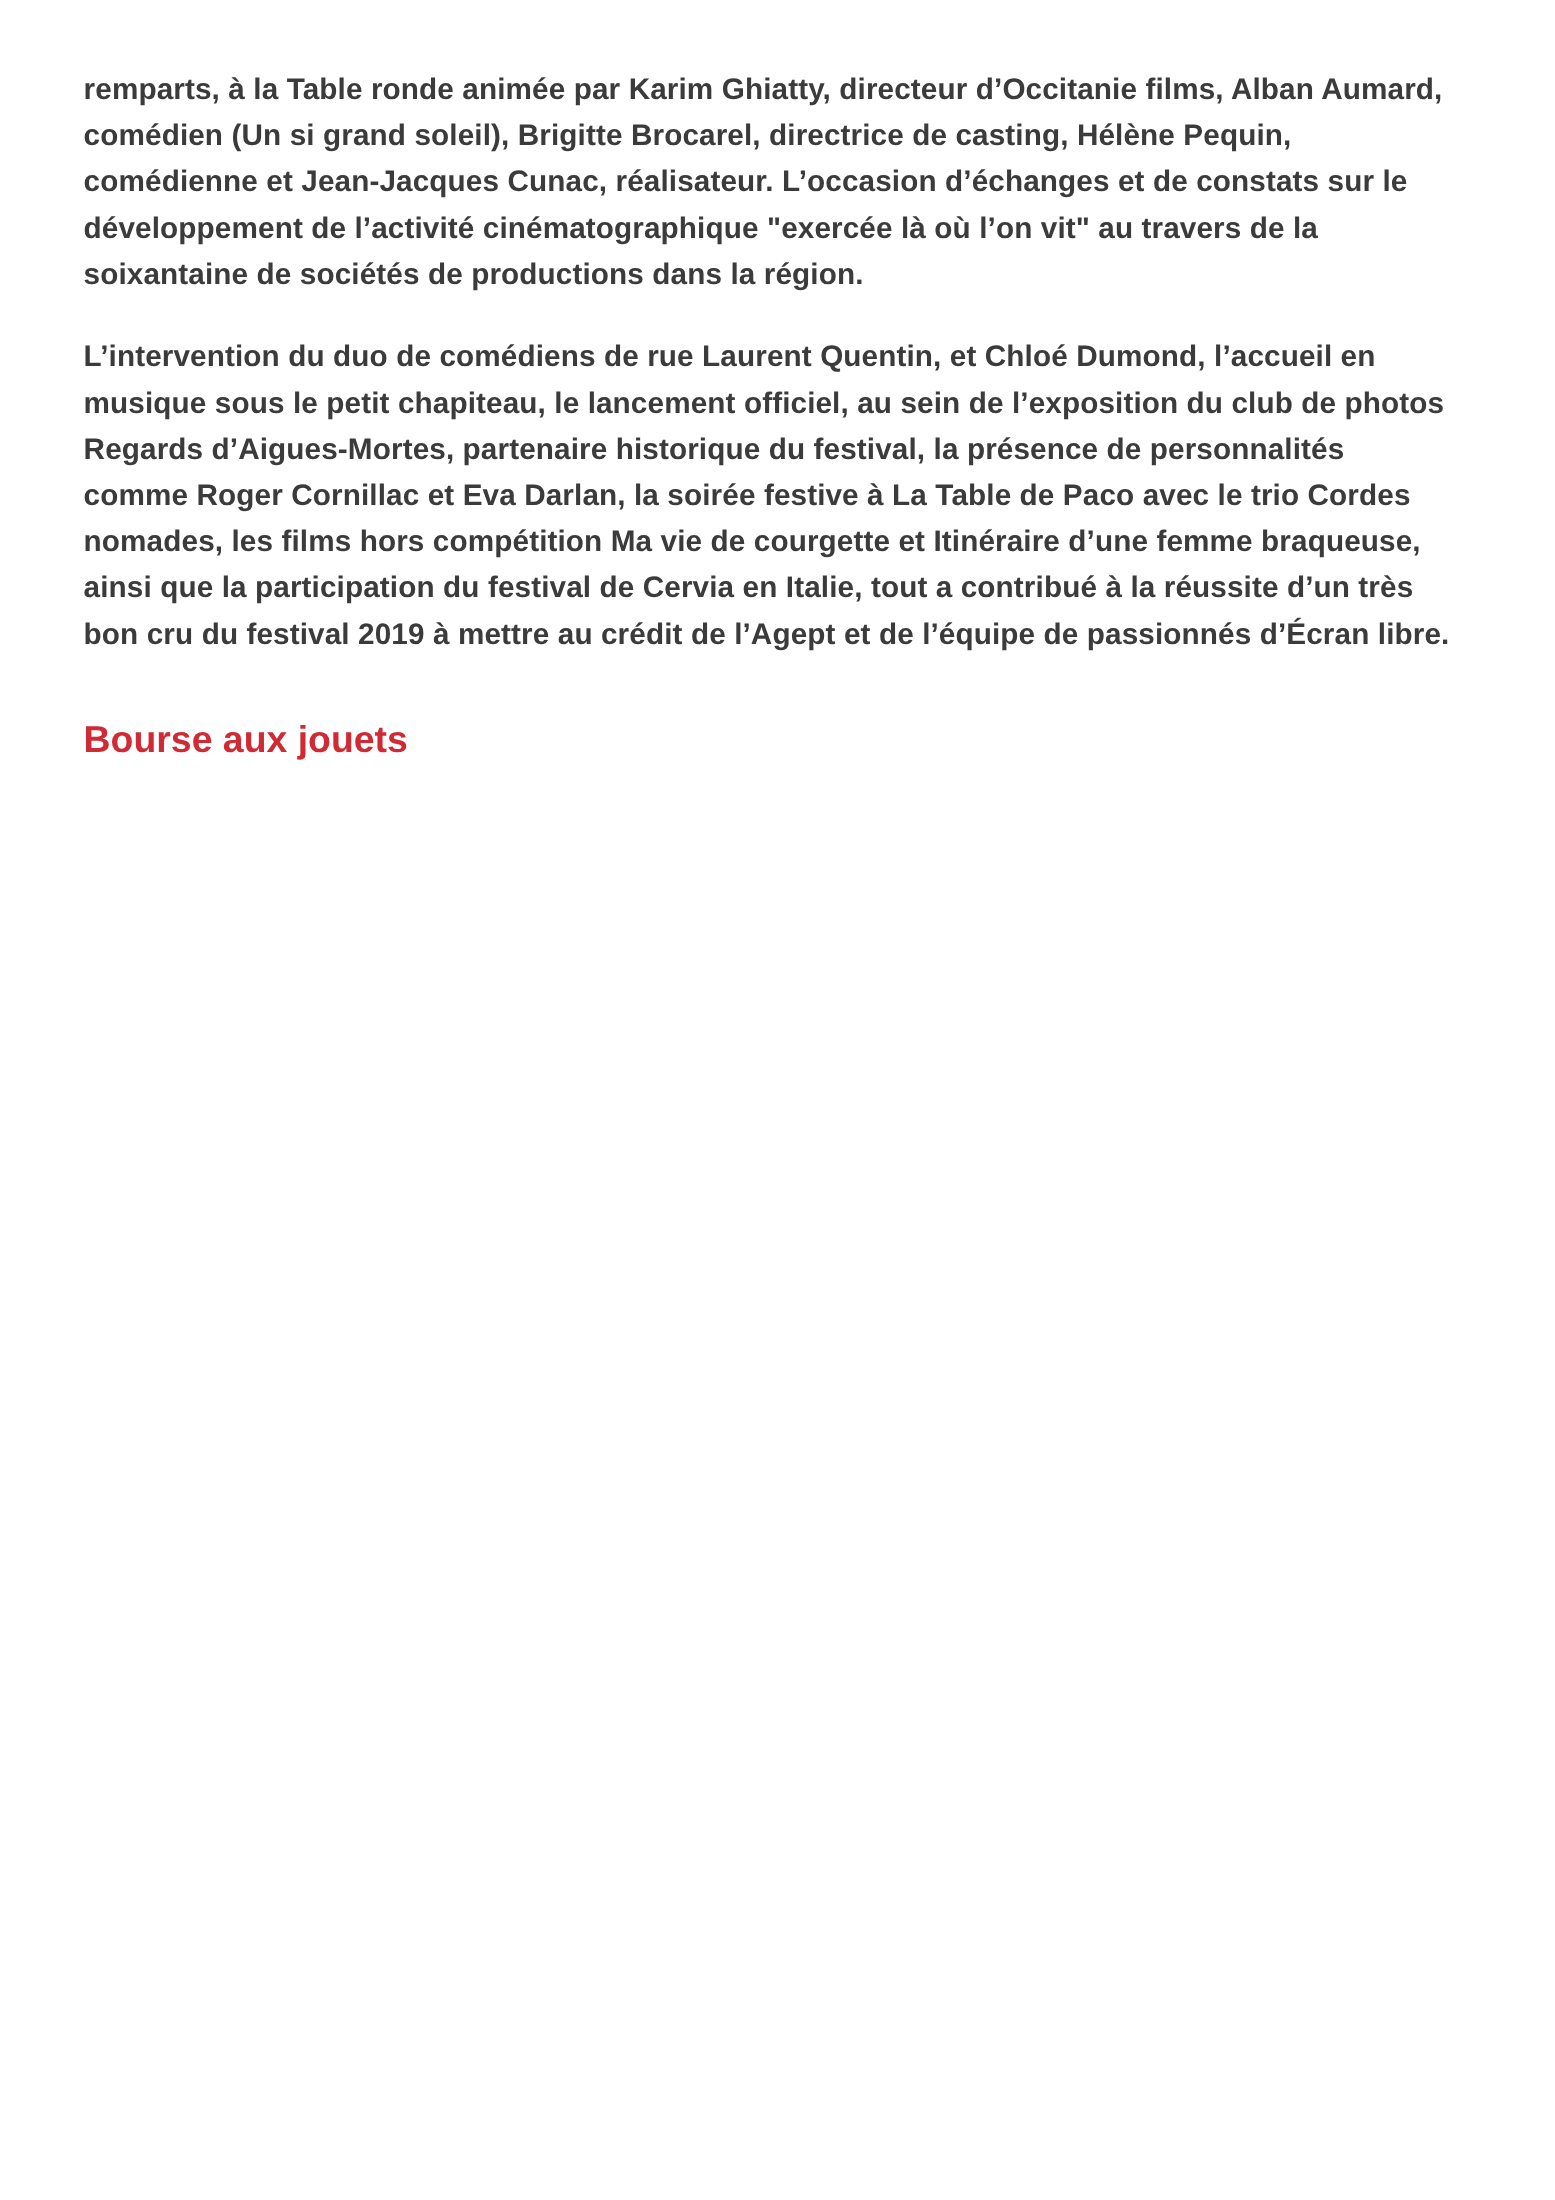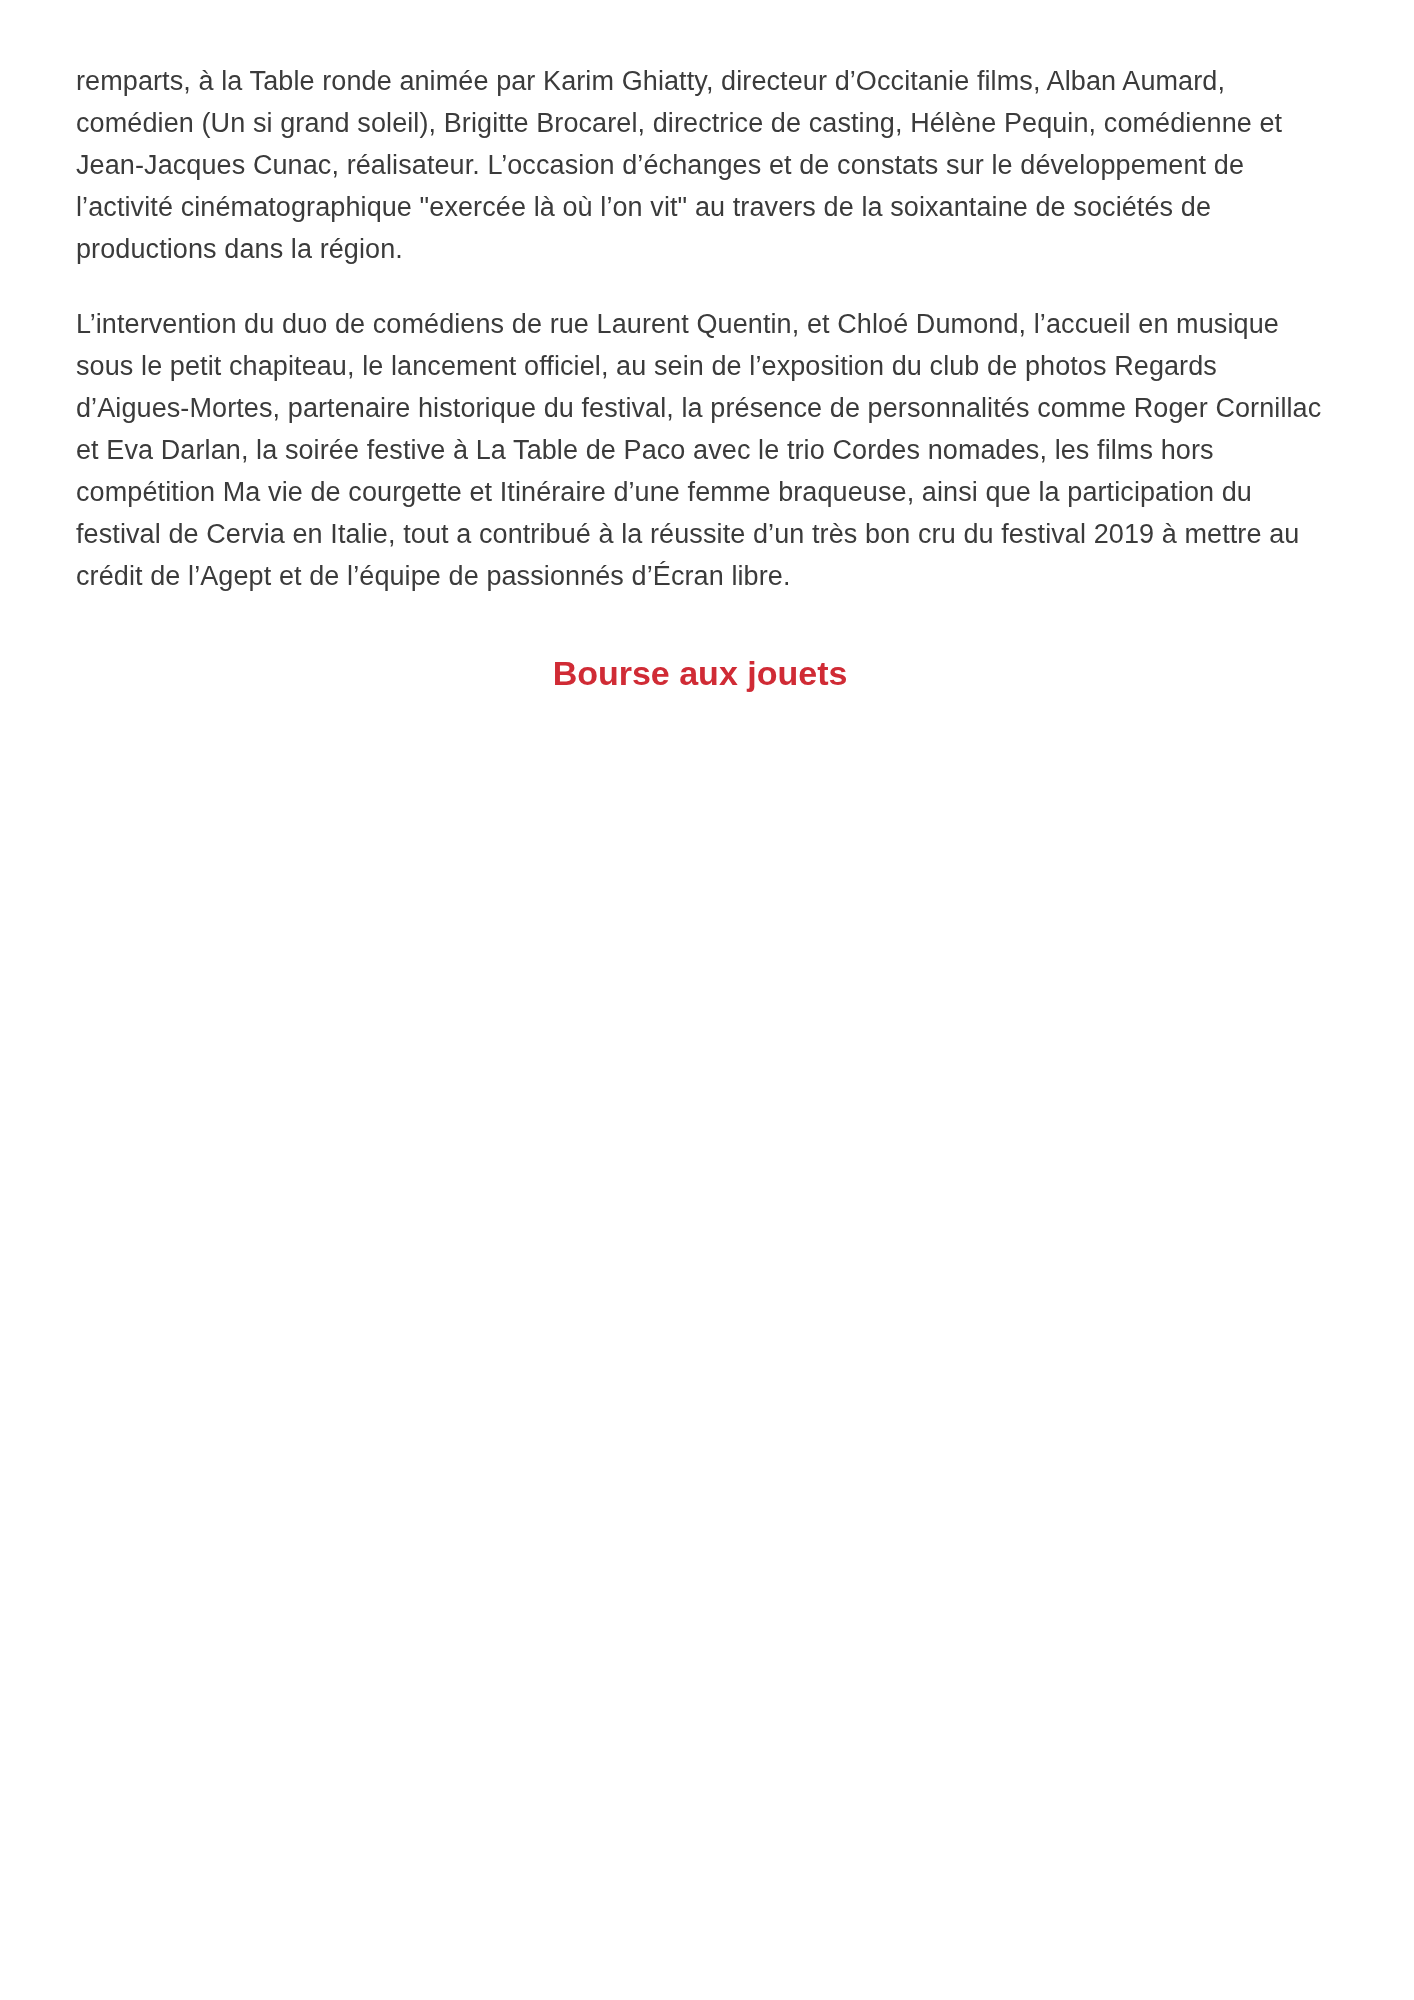--- a/index.html
+++ b/index.html
@@ -20,29 +20,29 @@
     background: var(--background);
     padding: 60px 70px 0 76px;
   }
   .body-text {
     width: 1248px;
     font-size: 27px;
     line-height: 42px;
     color: var(--body-text);
     letter-spacing: 0.1px;
     margin: 0 0 33px 0;
+    font-weight: bold;
   }
   .section-heading {
     width: 1248px;
     font-size: 34px;
     line-height: 44px;
     font-weight: 700;
     color: var(--heading);
     margin: 54px 0 20px 0;
-    text-align: center;
   }
   
 </style>
 </head>
 <body>
 
 <main class="page">
 
   <p class="body-text">remparts, à la Table ronde animée par Karim Ghiatty, directeur d’Occitanie films, Alban Aumard, comédien (Un si grand soleil), Brigitte Brocarel, directrice de casting, Hélène Pequin, comédienne et Jean-Jacques Cunac, réalisateur. L’occasion d’échanges et de constats sur le développement de l’activité cinématographique "exercée là où l’on vit" au travers de la soixantaine de sociétés de productions dans la région.</p>
 

